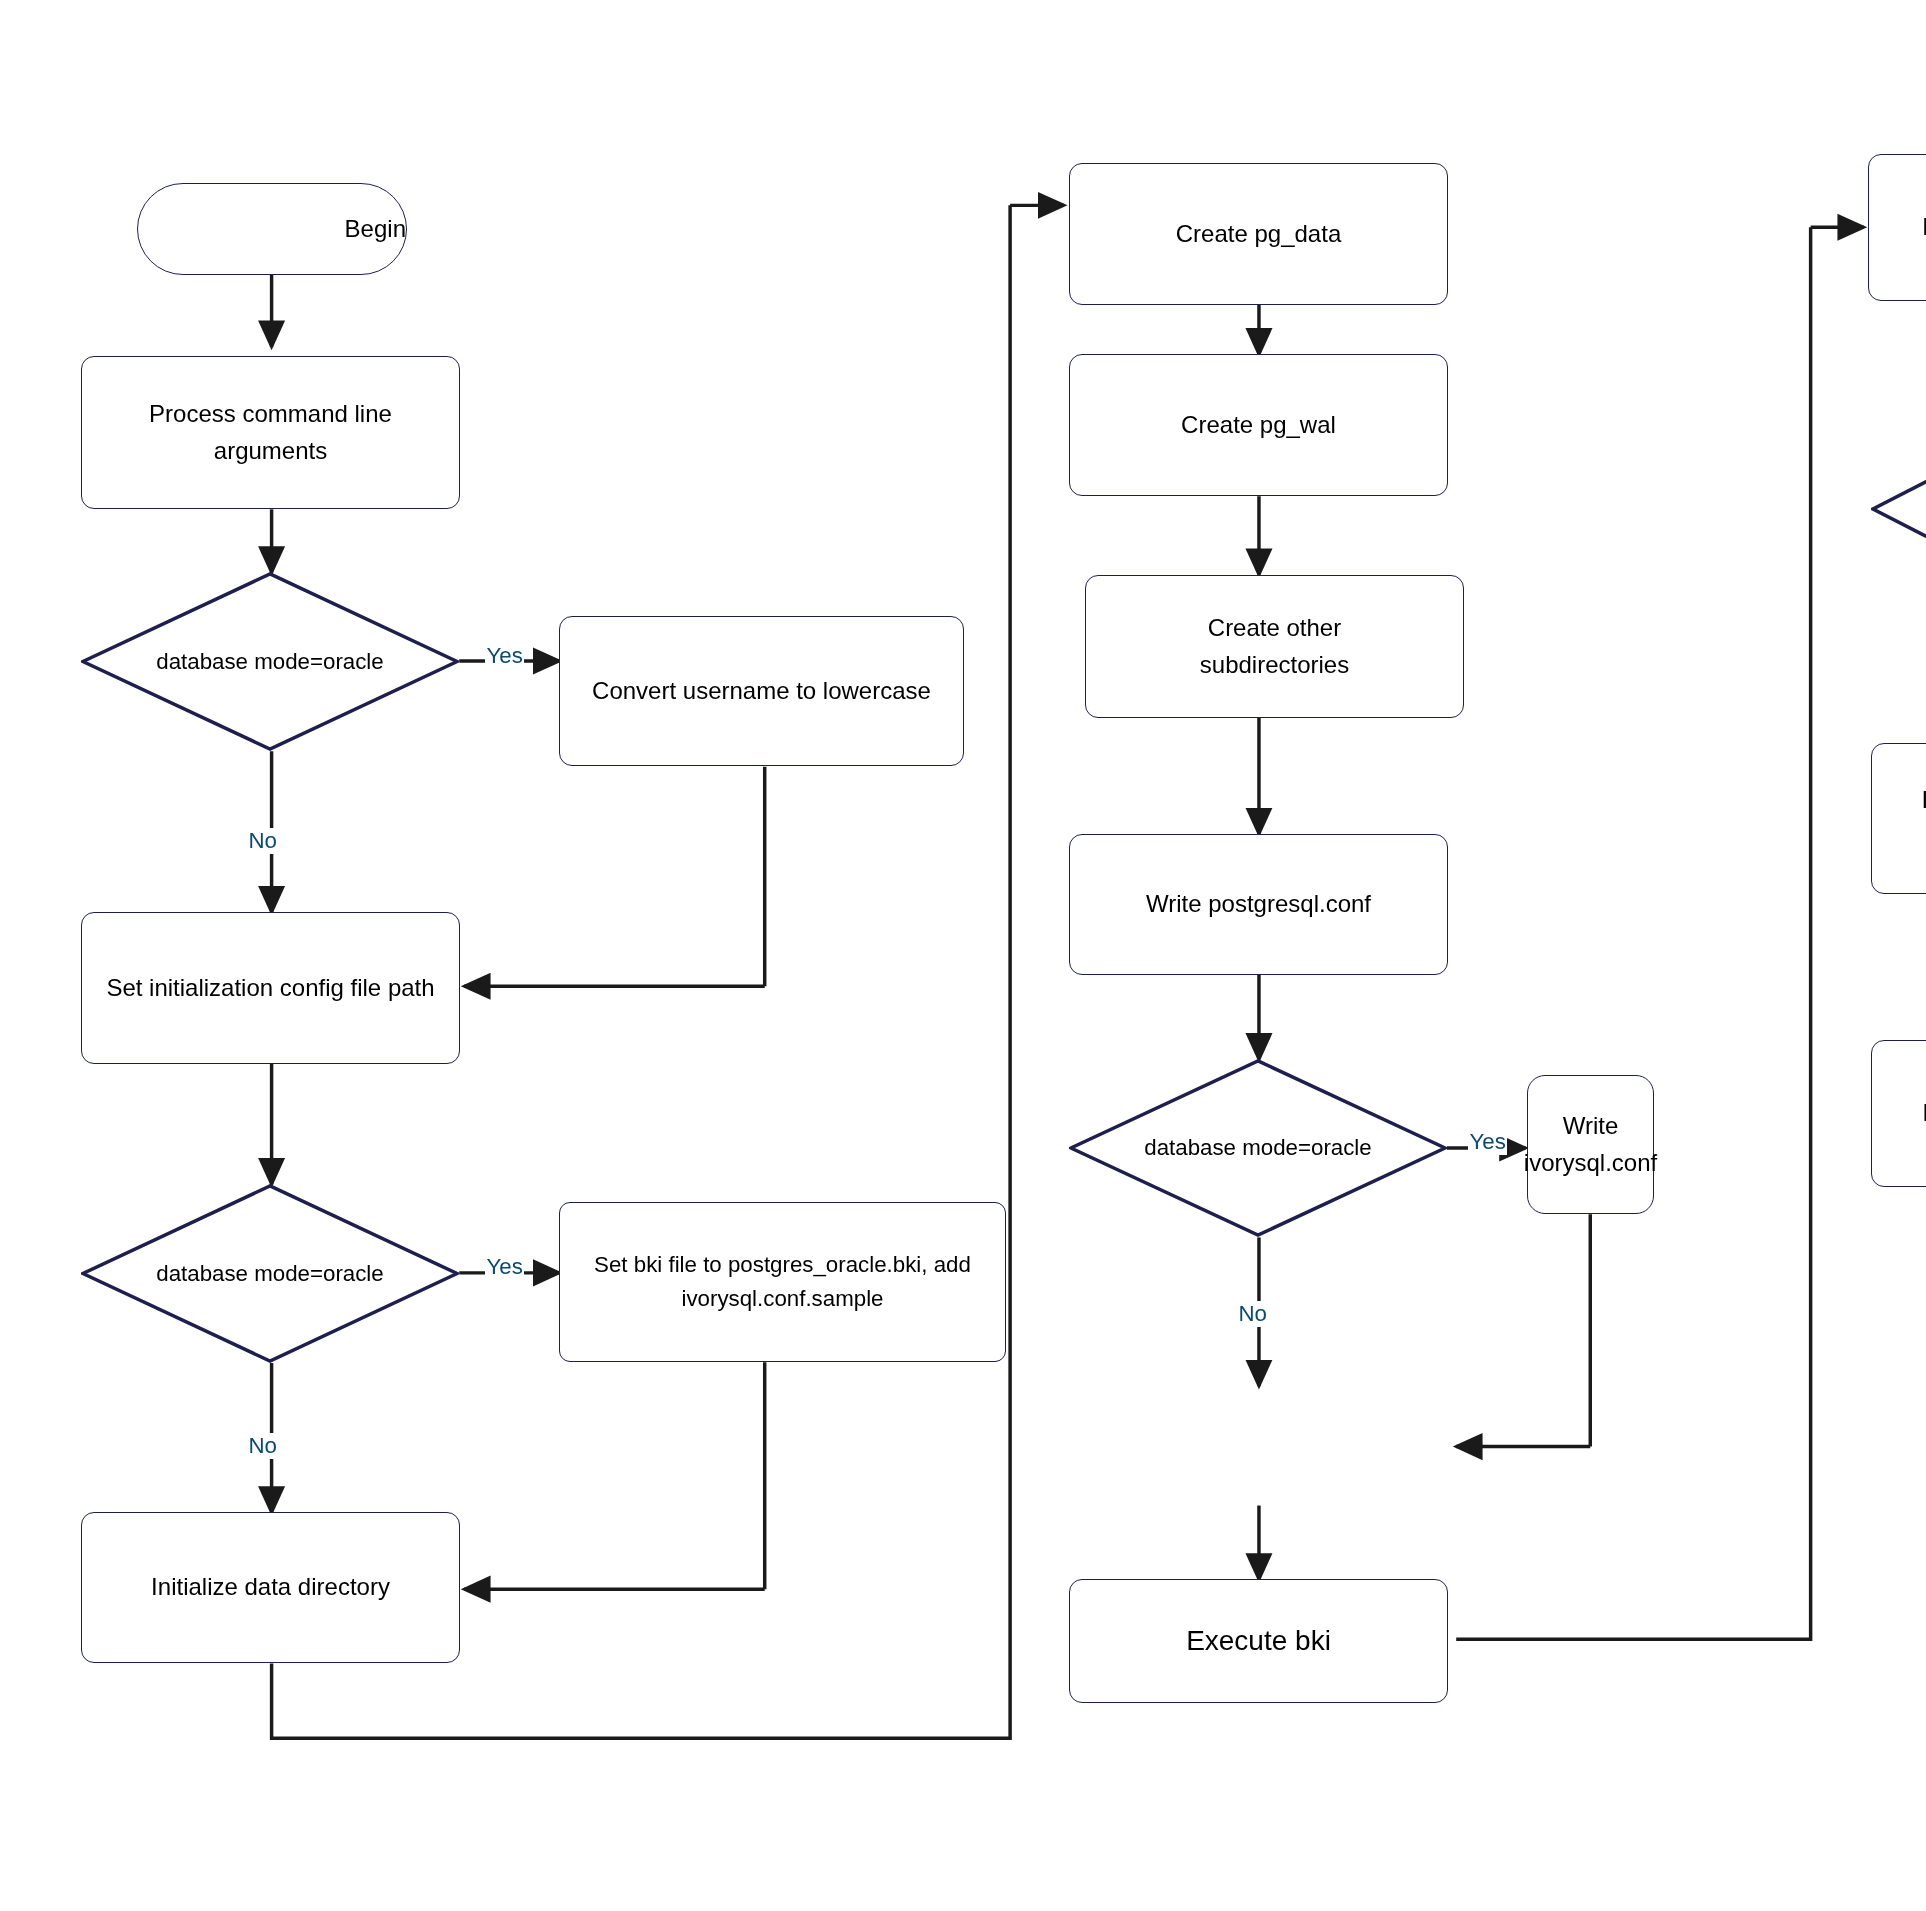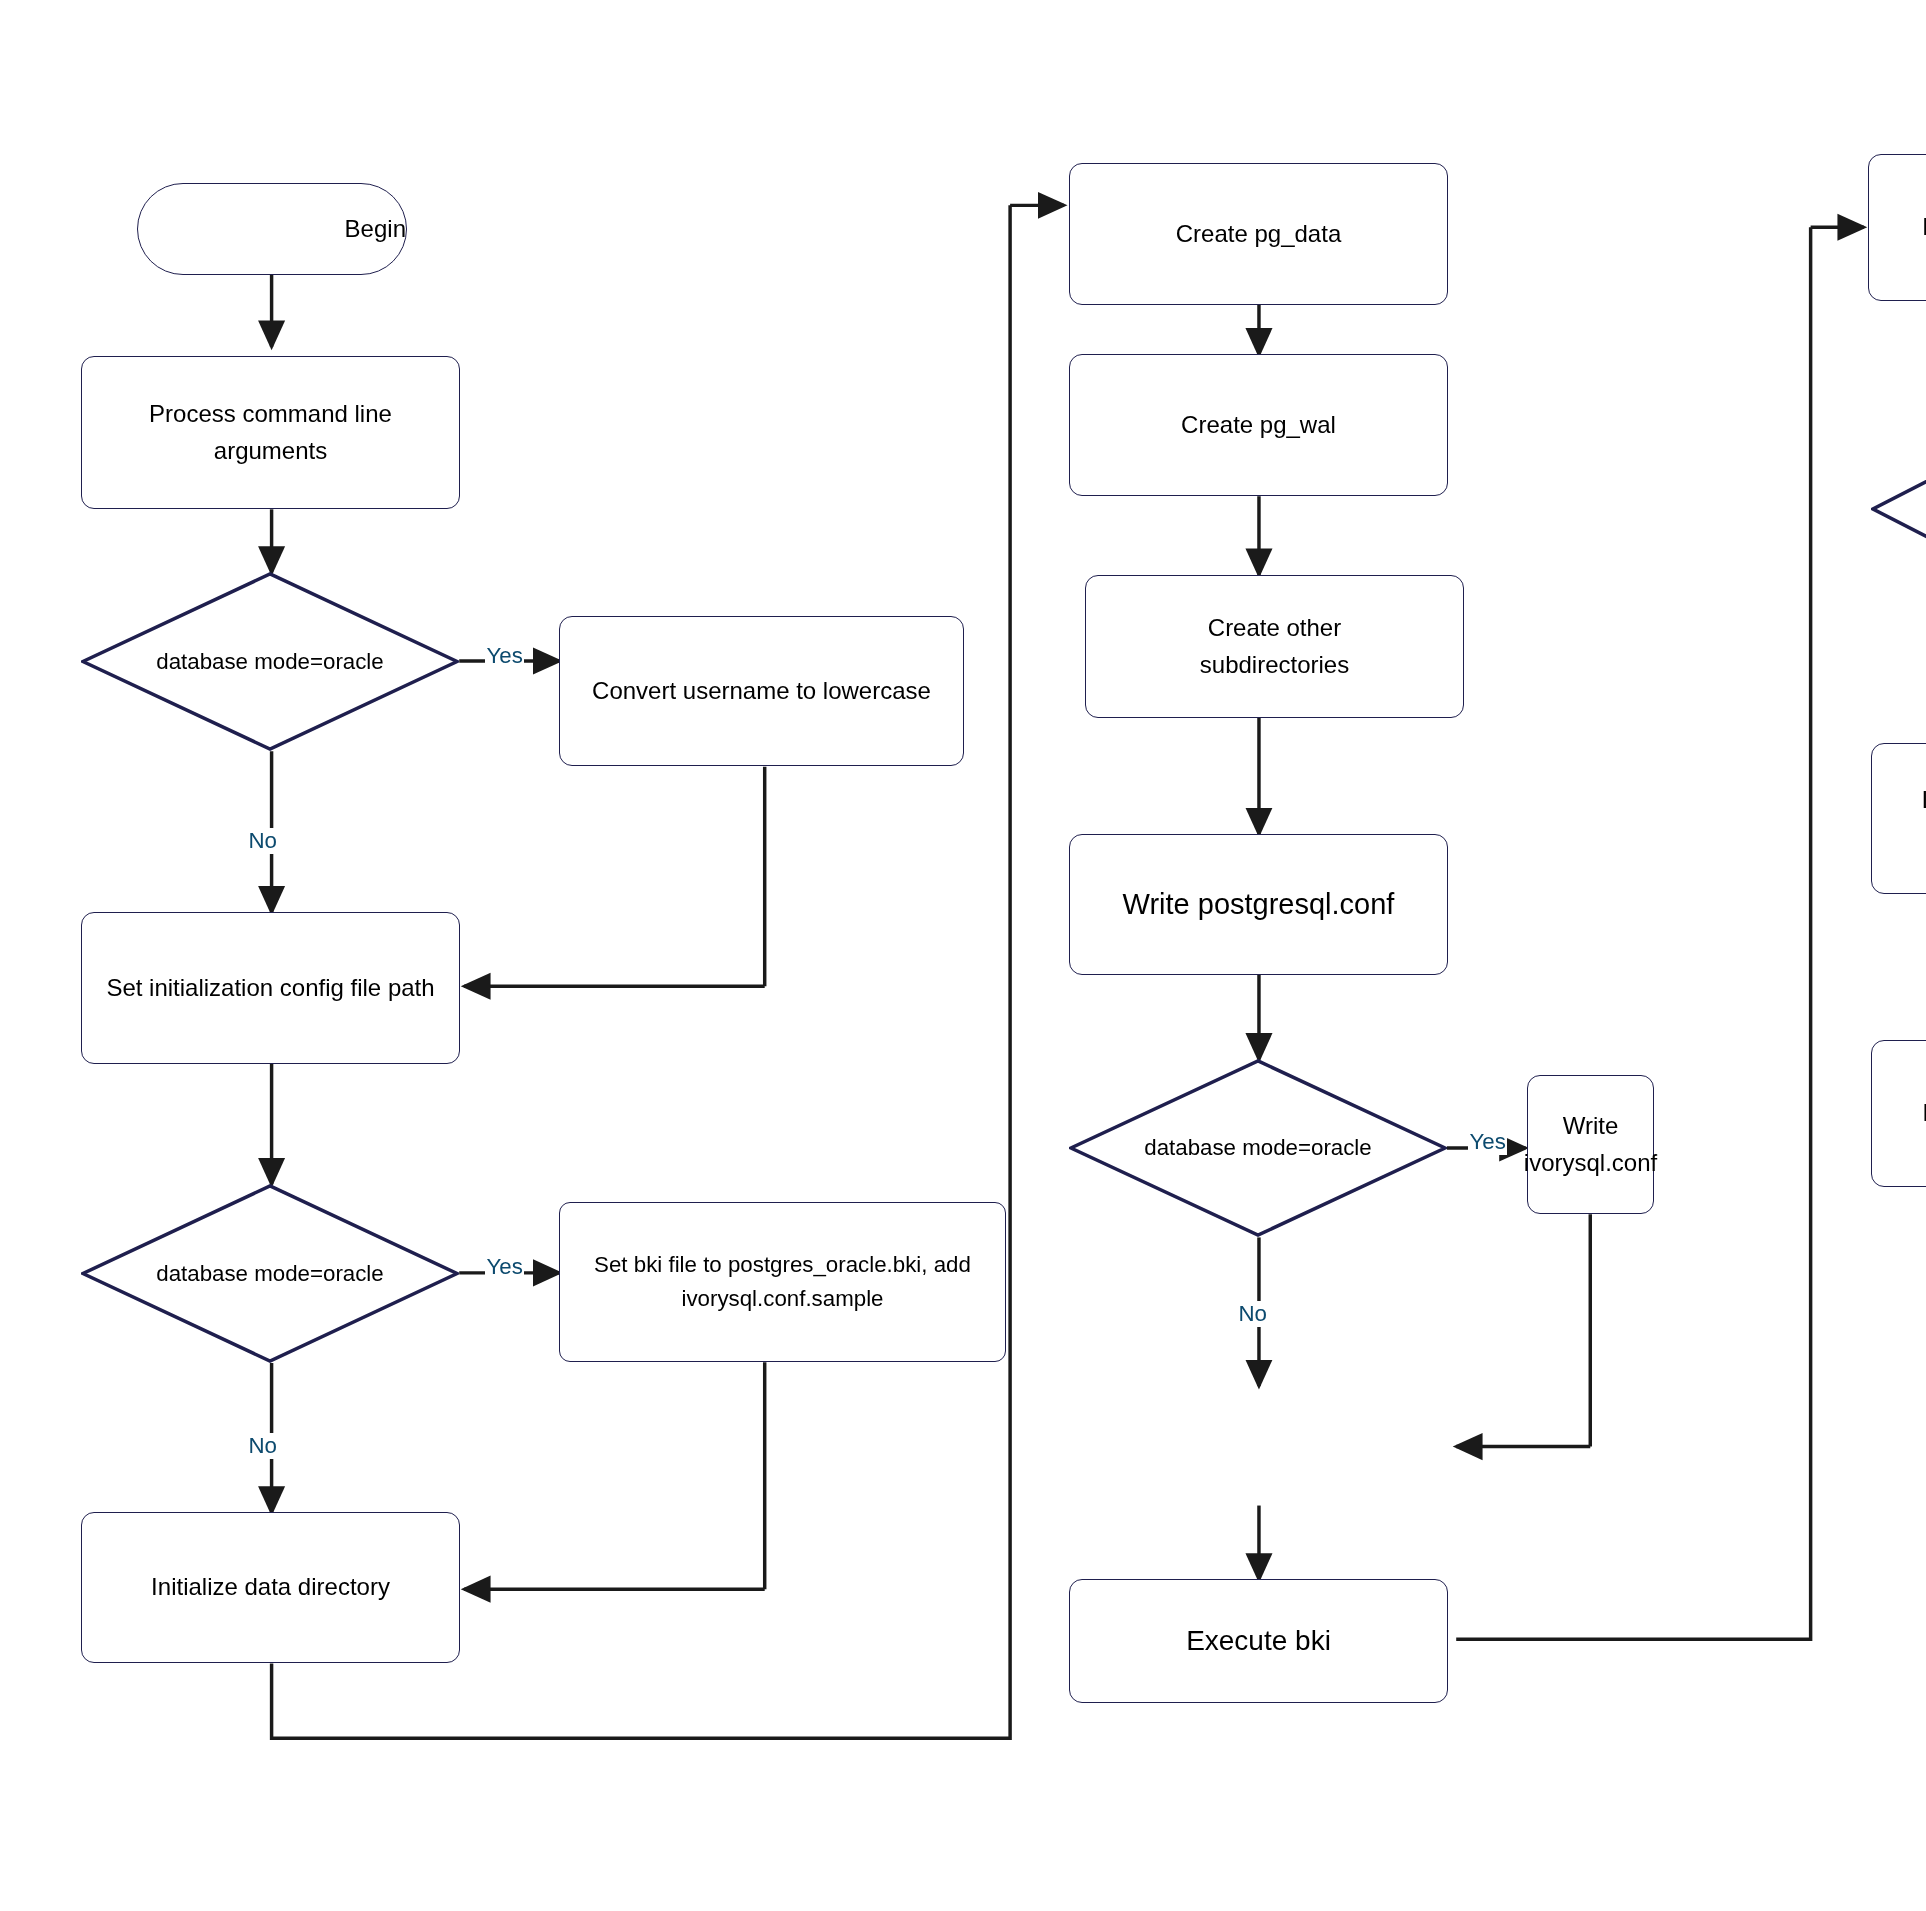--- a/index.html
+++ b/index.html
@@ -201,32 +201,32 @@
   </div>
 
   <div class="node process" style="left:1069px; top:354px; width:379px; height:142px; font-size:24px;">
     <span>Create pg_wal</span>
   </div>
 
   <div class="node process" style="left:1069px; top:575px; width:379px; height:143px; font-size:24px; padding:0 50px;margin-left:16px;">
     <span>Create other subdirectories</span>
   </div>
 
-  <div class="node process" style="left:1069px; top:834px; width:379px; height:141px; font-size:29px;">
+  <div class="node process" style="left:1069px; top:834px; width:379px; height:141px; font-size:24px;">
     <span>Write postgresql.conf</span>
   </div>
 
   <div class="node decision" style="left:1069px; top:1059px; width:378px; height:178px; font-size:22.3px;">
     <svg class="dia-shape" viewBox="0 0 982 462" preserveAspectRatio="none">
       <polygon points="491,5 977,231 491,457 5,231" fill="#ffffff" stroke="#1f1f4e" stroke-width="9"></polygon>
     </svg>
     <span class="dia-label">database mode=oracle</span>
   </div>
 
-  <div class="node process" style="left:1527px; top:1075px; width:127px; height:139px; font-size:24px; padding:0 4.6px;">
+  <div class="node process" style="left:1527px; top:1075px; width:127px; height:139px; font-size:24px; padding:0 4.6px;border-radius:18px;">
     <span>Write ivorysql.conf</span>
   </div>
 
 
   <div class="node process" style="left:1069px; top:1579px; width:379px; height:124px; font-size:28px;">
     <span>Execute bki</span>
   </div>
 
   <div class="node process" style="left:1868px; top:154px; width:383px; height:147px; font-size:24px; padding:0 23px;">
     <span>Initialize database objects</span>

